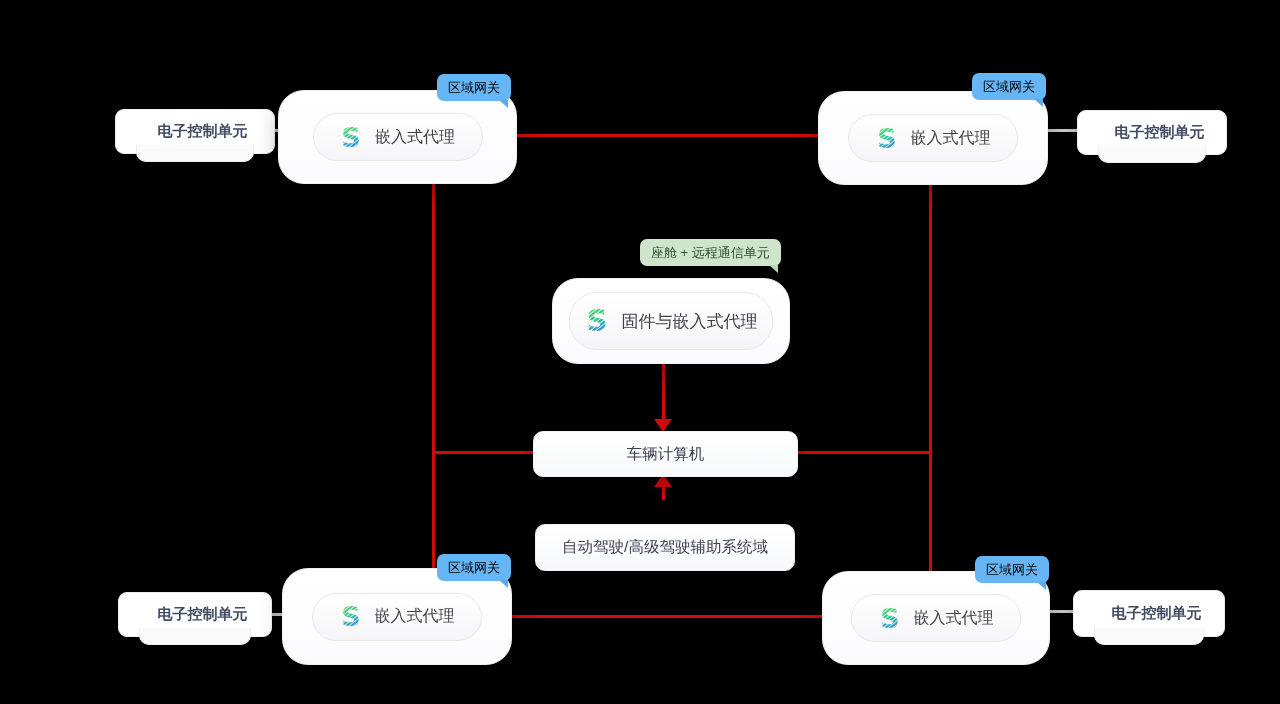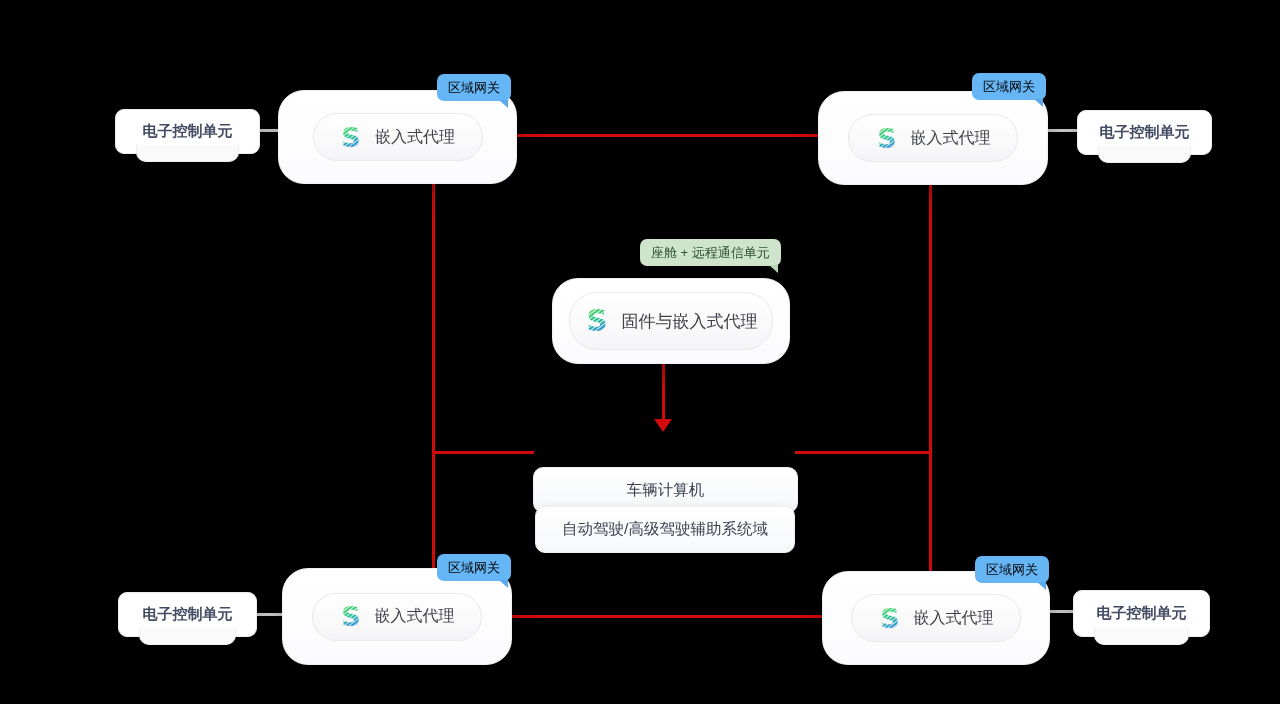--- a/index.html
+++ b/index.html
@@ -29,21 +29,21 @@
   .badge.blue{background:#66b5f5;color:#000000;}
   .badge.green{background:#cfe5cb;color:#2f5233;}
   .badge::after{content:"";position:absolute;right:3px;bottom:-7px;width:0;height:0;
     border-left:9px solid transparent;}
   .badge.blue::after{border-top:8px solid #5caaee;}
   .badge.green::after{border-top:8px solid #b9d8b6;}
 
   
   .ecu{position:absolute;background:#fff;border:1px solid #ececf1;border-radius:9px;
     display:flex;align-items:center;justify-content:center;z-index:2;
-    font-weight:bold;font-size:15px;color:#434c63;box-shadow:0 6px 14px rgba(0,0,0,.25);}
+    font-weight:bold;font-size:15px;color:#434c63;box-shadow:0 6px 14px rgba(0,0,0,.25);padding-left:15px;}
   .ecu .under{position:absolute;left:20px;right:20px;bottom:-9px;height:16px;
     background:#fafafa;border:1px solid #ededed;border-top:none;
     border-radius:0 0 10px 10px;z-index:-1;}
 
   
   .plain-box{position:absolute;background:linear-gradient(180deg,#ffffff 0%,#f7f8fa 100%);
     border:1px solid #f0f0f3;border-radius:10px;display:flex;align-items:center;justify-content:center;
     font-size:15.5px;color:#3a4150;box-shadow:0 8px 16px rgba(0,0,0,.25);z-index:2;}
 
   .logo{flex:0 0 auto;display:block;}
@@ -146,20 +146,20 @@
       <span>固件与嵌入式代理</span>
     </div>
   </div>
 
   <div class="badge blue" style="left:437px;top:74px;">区域网关</div>
   <div class="badge blue" style="left:972px;top:73px;">区域网关</div>
   <div class="badge blue" style="left:437px;top:554px;">区域网关</div>
   <div class="badge blue" style="left:975px;top:556px;">区域网关</div>
   <div class="badge green" style="left:640px;top:239px;">座舱 + 远程通信单元</div>
 
-  <div class="plain-box" style="left:533px;top:431px;width:263px;height:44px;margin-top:36px;">
+  <div class="plain-box" style="left:533px;top:431px;width:263px;height:44px;">
     <span>车辆计算机</span>
   </div>
-  <div class="plain-box" style="left:535px;top:506px;width:258px;height:45px;">
+  <div class="plain-box" style="left:535px;top:524px;width:258px;height:45px;">
     <span>自动驾驶/高级驾驶辅助系统域</span>
   </div>
 
 </div>
 
 </body></html>

